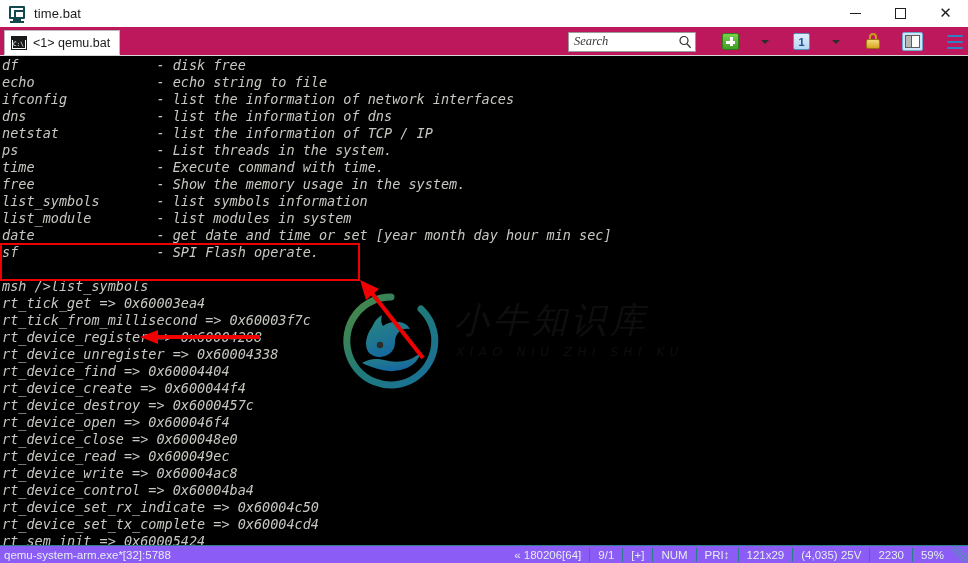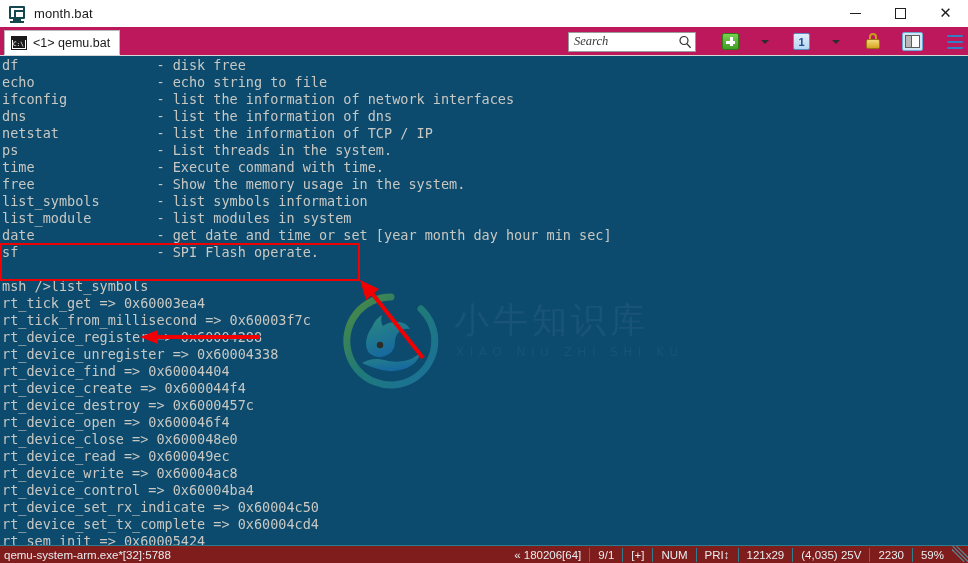--- a/index.html
+++ b/index.html
@@ -261,21 +261,21 @@
     left: 138px; top: 272px; width: 124px; height: 18px;
   }
   .anno-arrow-2 {
     position: absolute; z-index: 6; pointer-events: none;
     left: 355px; top: 222px; width: 72px; height: 84px;
   }
 
   
   .statusbar {
     height: 18px; flex: 0 0 18px;
-    background: #7f1d1d;
+    background: #8b5cf6;
     border-top: 1px solid #2e7d8f;
     display: flex; align-items: center;
     color: #e6eef0;
     font-size: 11.5px;
     font-family: "Liberation Sans", sans-serif;
     position: relative;
   }
   .status-left { padding-left: 4px; white-space: nowrap; }
   .status-right {
     position: absolute; right: 0; top: 0; height: 18px;
@@ -302,21 +302,21 @@
 <body>
 
 <div id="app">
 
   <div class="titlebar">
     <div class="app-icon">
       <div class="mon"></div>
         <div class="stand"></div>
         <div class="base"></div>
     </div>
-    <div class="title-text">month.bat</div>
+    <div class="title-text">time.bat</div>
     <div class="win-controls">
       <div class="win-btn">
         <span class="glyph-min"></span>
       </div>
       <div class="win-btn">
         <span class="glyph-max"></span>
       </div>
       <div class="win-btn close">
         <span class="glyph-close">✕</span>
       </div>
@@ -371,21 +371,21 @@
       <div class="tb-btn" style="width:20px">
         <span class="icon-burger">
           <span></span>
             <span></span>
             <span></span>
         </span>
       </div>
     </div>
   </div>
 
-  <div class="terminal" style="background: #0c4a6e;">
+  <div class="terminal" style="background: #000000; font-style: italic;">
 
     <div class="watermark">
       <svg width="110" height="105" viewBox="0 0 110 105">
         <defs>
           <linearGradient id="ringg" x1="0" y1="0" x2="1" y2="1">
             <stop offset="0%" stop-color="#4f8a3f"></stop>
             <stop offset="50%" stop-color="#1f7a79"></stop>
             <stop offset="100%" stop-color="#1a6f9c"></stop>
           </linearGradient>
           <linearGradient id="oxg" x1="0" y1="0" x2="0.4" y2="1">

